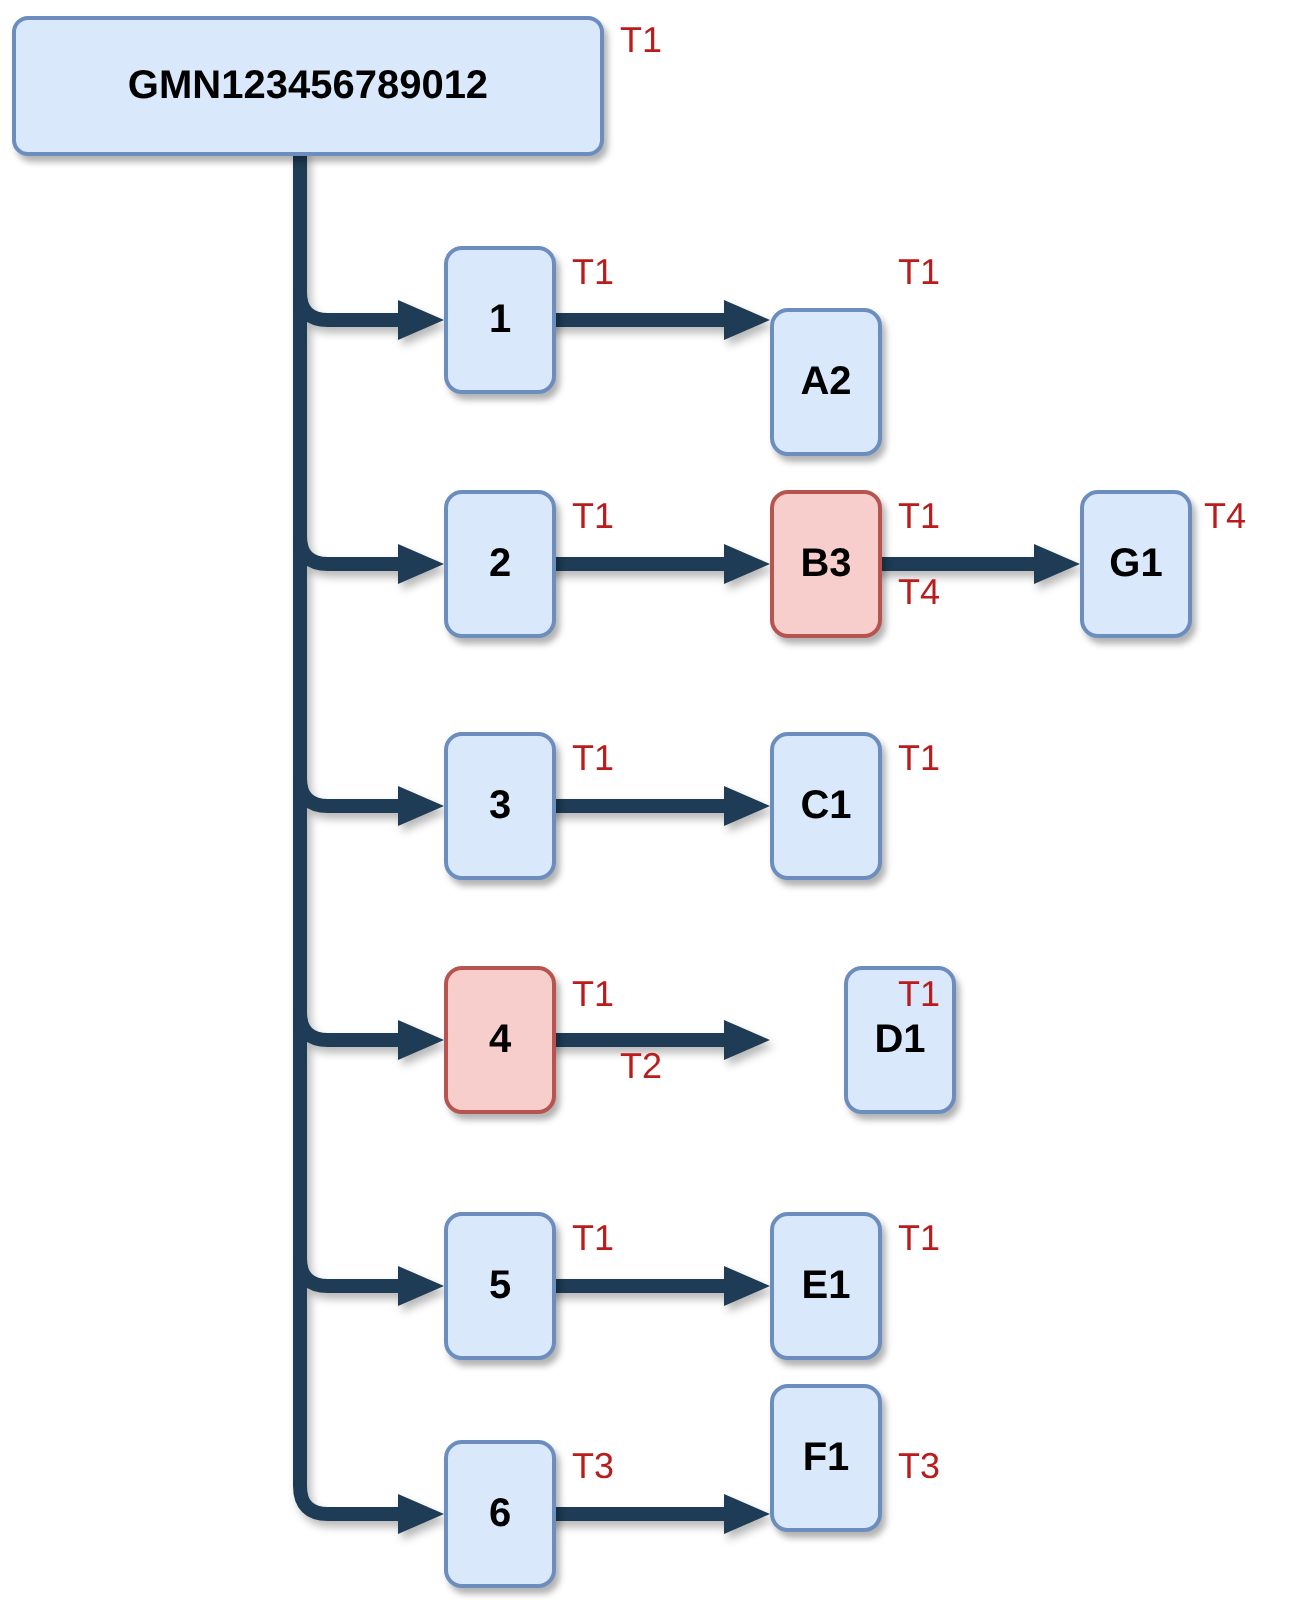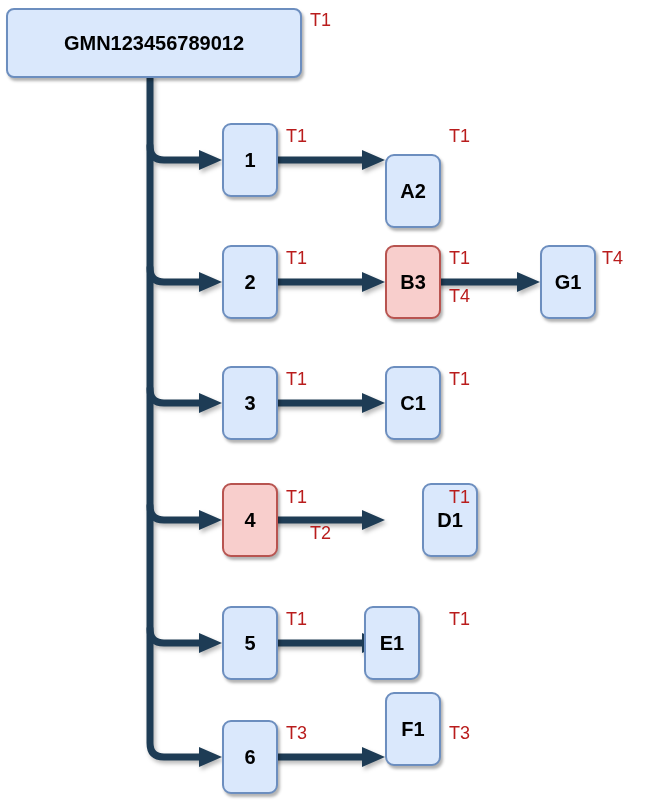--- a/index.html
+++ b/index.html
@@ -96,21 +96,21 @@
   <span class="tag" style="left:449px;top:367px;">T1</span>
 
   <div class="node small alert" style="left:222px;top:483px;">4</div>
   <span class="tag" style="left:286px;top:485px;">T1</span>
   <span class="tag" style="left:286px;top:521px;margin-left:24px;">T2</span>
   <div class="node small" style="left:385px;top:483px;margin-left:37px;">D1</div>
   <span class="tag" style="left:449px;top:485px;">T1</span>
 
   <div class="node small" style="left:222px;top:606px;">5</div>
   <span class="tag" style="left:286px;top:607px;">T1</span>
-  <div class="node small" style="left:364px;top:606px;">E1</div>
+  <div class="node small" style="left:385px;top:606px;">E1</div>
   <span class="tag" style="left:449px;top:607px;">T1</span>
 
   <div class="node small" style="left:222px;top:720px;">6</div>
   <span class="tag" style="left:286px;top:721px;">T3</span>
   <div class="node small" style="left:385px;top:692px;">F1</div>
   <span class="tag" style="left:449px;top:721px;">T3</span>
 
 </div>
 
 </body></html>

